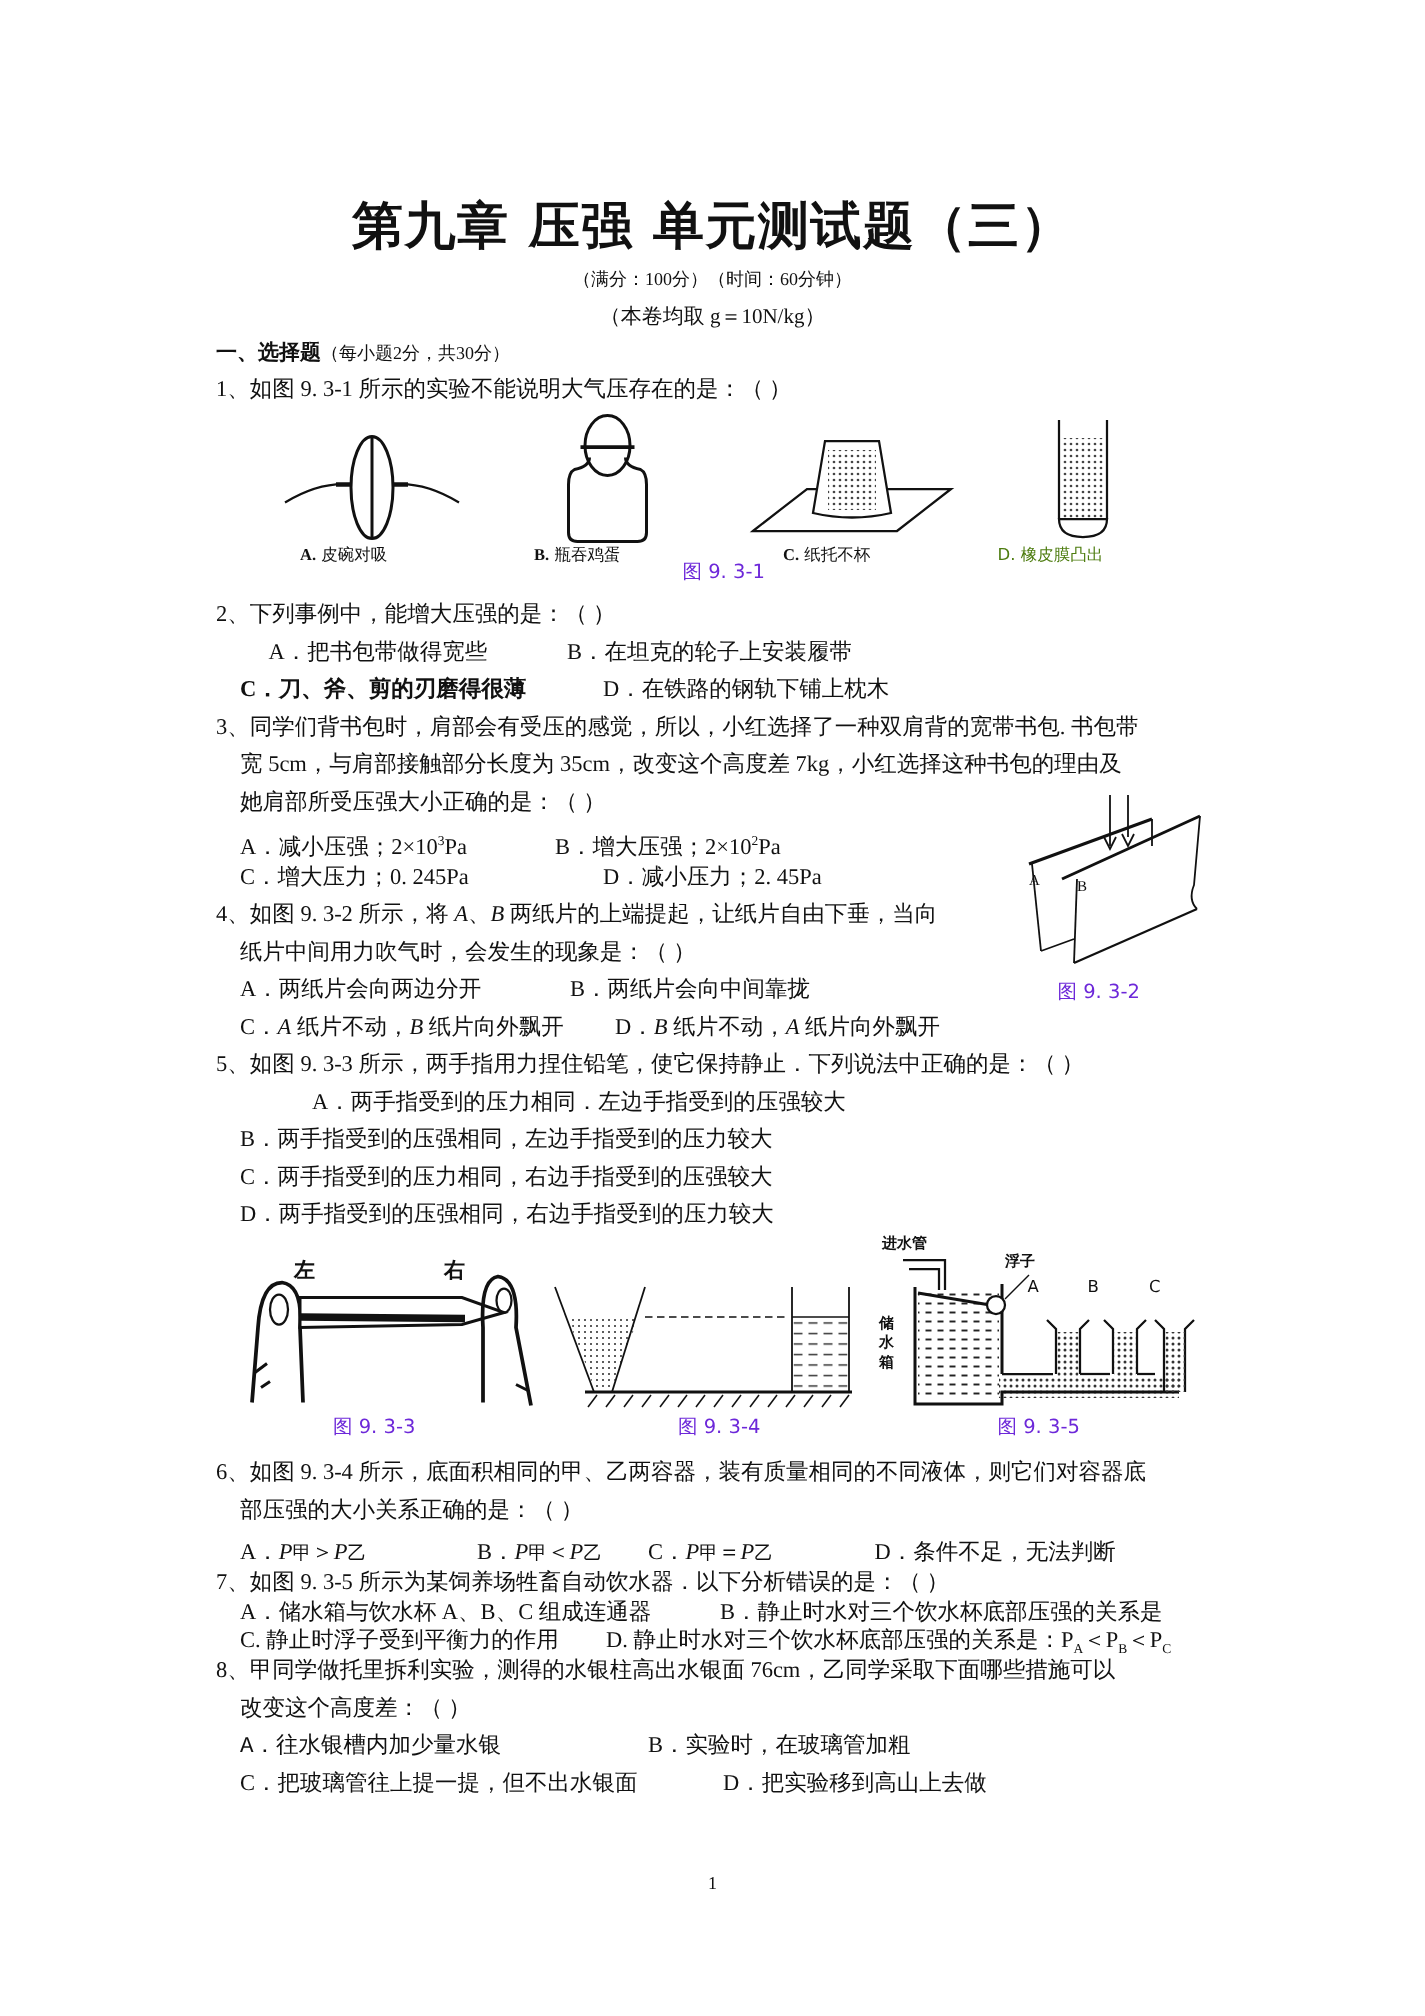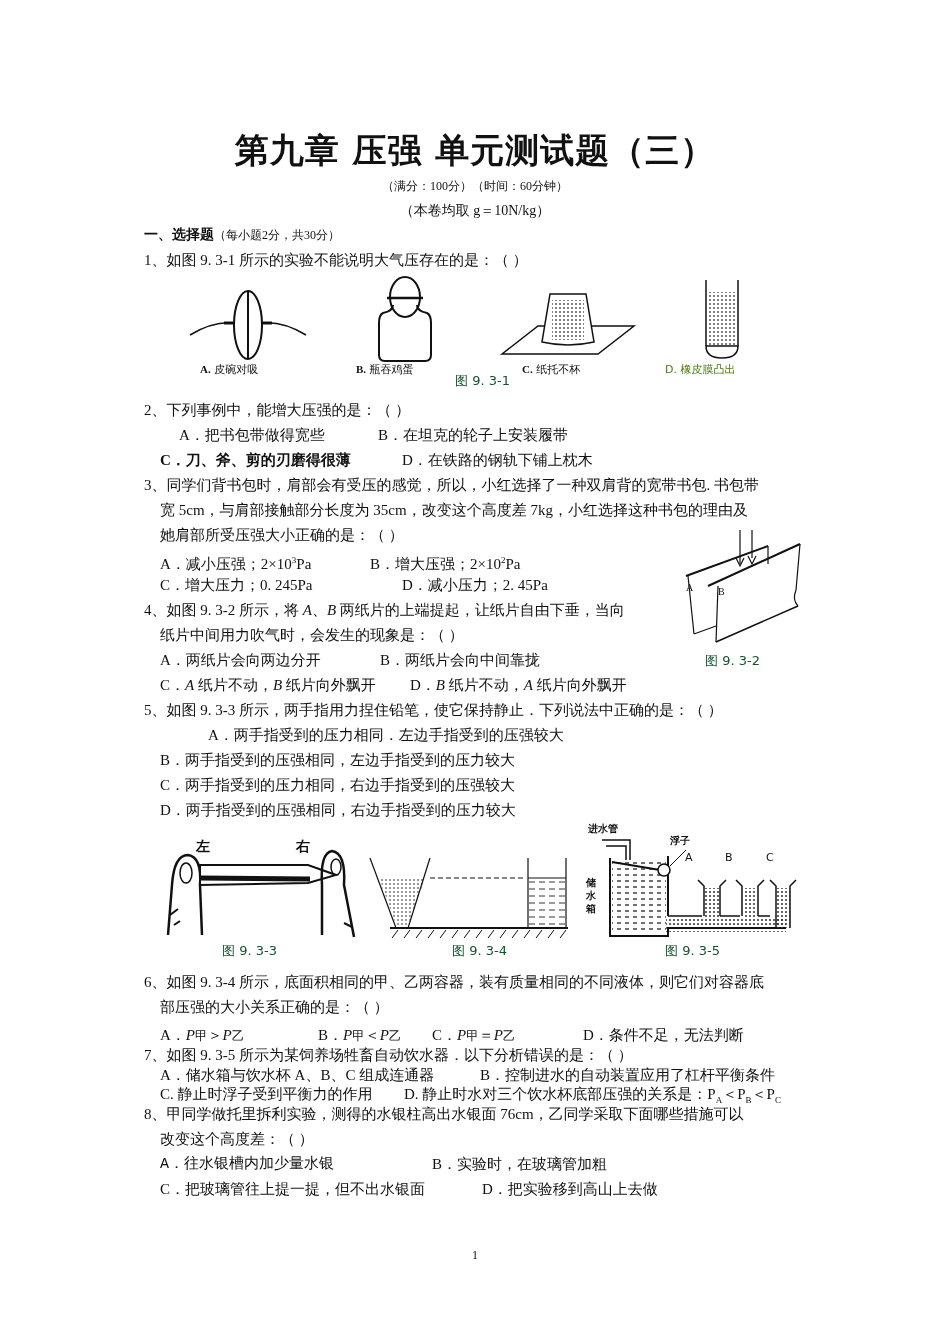--- a/index.html
+++ b/index.html
@@ -7,21 +7,21 @@
          font-family: "Liberation Serif", "DejaVu Serif", serif; color: #111; }
   .abs { position: absolute; }
   .title { left: 0; width: 950px; top: 128px; text-align: center; font-size: 34px; font-weight: bold;
            font-family: "DejaVu Sans", "Liberation Sans", sans-serif; letter-spacing: 1px; }
   .sub1 { left: 0; width: 950px; top: 178px; text-align: center; font-size: 12px; }
   .sub2 { left: 0; width: 950px; top: 202px; text-align: center; font-size: 14px; }
   .line { font-size: 15px; line-height: 25px; white-space: nowrap; }
   .section { left: 144px; top: 226px; font-size: 14px; }
   .section b { font-family: "DejaVu Sans", sans-serif; font-size: 14px; }
   .section span.small { font-size: 12px; }
-  .fig-cap { font-family: "DejaVu Sans", sans-serif; font-size: 13px; color: #14532d; }
+  .fig-cap { font-family: "DejaVu Sans", sans-serif; font-size: 13px; color: #6d28d9; }
   .fig-label { font-family: "DejaVu Sans", sans-serif; font-size: 11px; color: #111; }
   .fig-label b { font-family: "Liberation Serif", serif; font-weight: bold; }
   .pagenum { left: 0; width: 950px; top: 1248px; text-align: center; font-size: 12px; }
   i { font-style: italic; }
   sub, sup { font-size: 9px; }
   svg { position: absolute; overflow: visible; }
 </style>
 </head>
 <body>
 
@@ -234,21 +234,21 @@
 
 <div class="abs line" style="left:144px; top:970px;">6、如图 9. 3-4 所示，底面积相同的甲、乙两容器，装有质量相同的不同液体，则它们对容器底</div>
 <div class="abs line" style="left:160px; top:995px;">部压强的大小关系正确的是：（    ）</div>
 <div class="abs line" style="left:160px; top:1023px;"><span>A．</span><i>P</i><small>甲</small><span>＞</span><i>P</i><small>乙</small></div>
 <div class="abs line" style="left:318px; top:1023px;"><span>B．</span><i>P</i><small>甲</small><span>＜</span><i>P</i><small>乙</small></div>
 <div class="abs line" style="left:432px; top:1023px;"><span>C．</span><i>P</i><small>甲</small><span>＝</span><i>P</i><small>乙</small></div>
 <div class="abs line" style="left:583px; top:1023px;">D．条件不足，无法判断</div>
 
 <div class="abs line" style="left:144px; top:1043px;">7、如图 9. 3-5 所示为某饲养场牲畜自动饮水器．以下分析错误的是：（    ）</div>
 <div class="abs line" style="left:160px; top:1063px;">A．储水箱与饮水杯 A、B、C 组成连通器</div>
-<div class="abs line" style="left:480px; top:1063px;">B．控制进水的自动装置应用了杠杆平衡条件</div>
+<div class="abs line" style="left:480px; top:1063px;">B．静止时水对三个饮水杯底部压强的关系是</div>
 <div class="abs line" style="left:160px; top:1082px;">C. 静止时浮子受到平衡力的作用</div>
 <div class="abs line" style="left:404px; top:1082px;"><span>D. 静止时水对三个饮水杯底部压强的关系是：P</span><sub>A</sub><span>＜P</span><sub>B</sub><span>＜P</span><sub>C</sub></div>
 
 <div class="abs line" style="left:144px; top:1102px;">8、甲同学做托里拆利实验，测得的水银柱高出水银面 76cm，乙同学采取下面哪些措施可以</div>
 <div class="abs line" style="left:160px; top:1127px;">改变这个高度差：（    ）</div>
 <div class="abs line" style="left:160px; top:1152px;font-family:Liberation Mono, monospace;">A．往水银槽内加少量水银</div>
 <div class="abs line" style="left:432px; top:1152px;">B．实验时，在玻璃管加粗</div>
 <div class="abs line" style="left:160px; top:1177px;">C．把玻璃管往上提一提，但不出水银面</div>
 <div class="abs line" style="left:482px; top:1177px;">D．把实验移到高山上去做</div>
 

